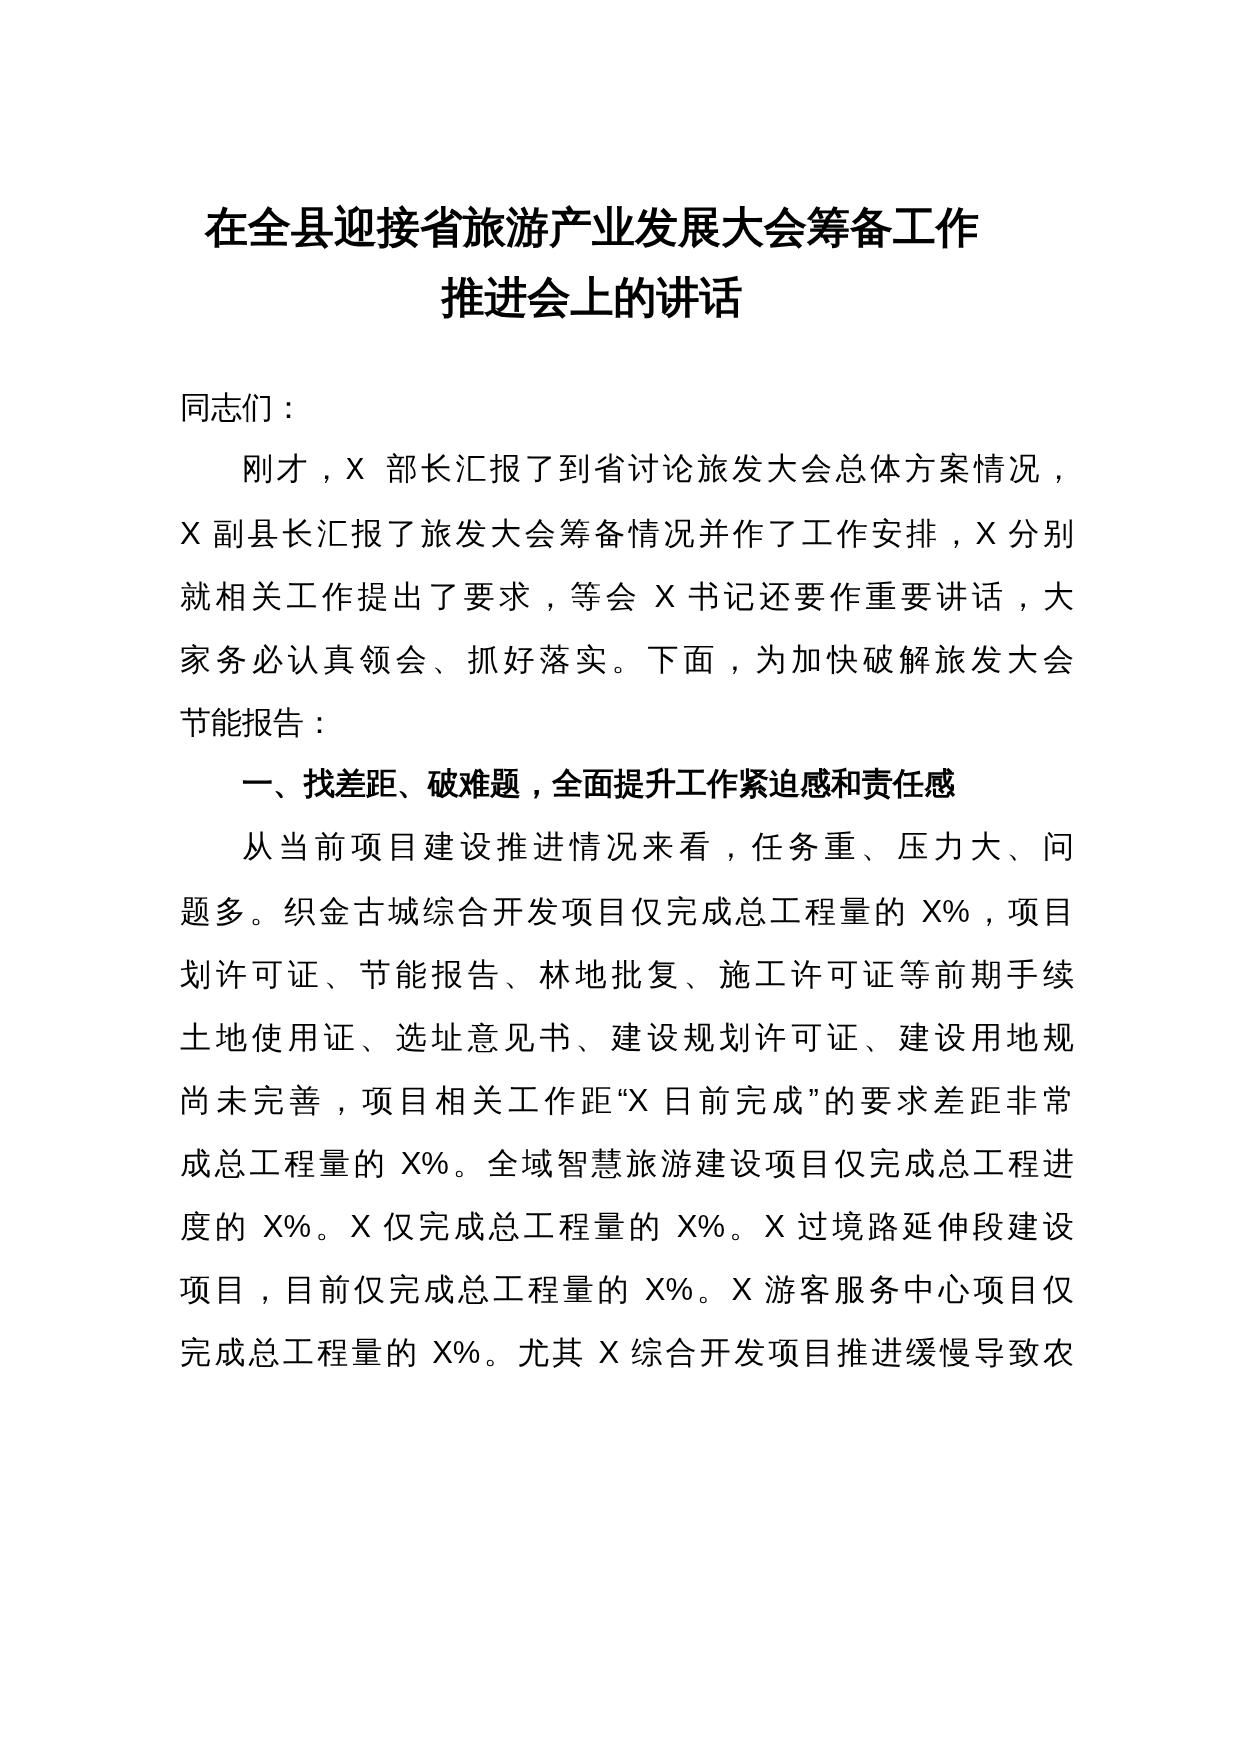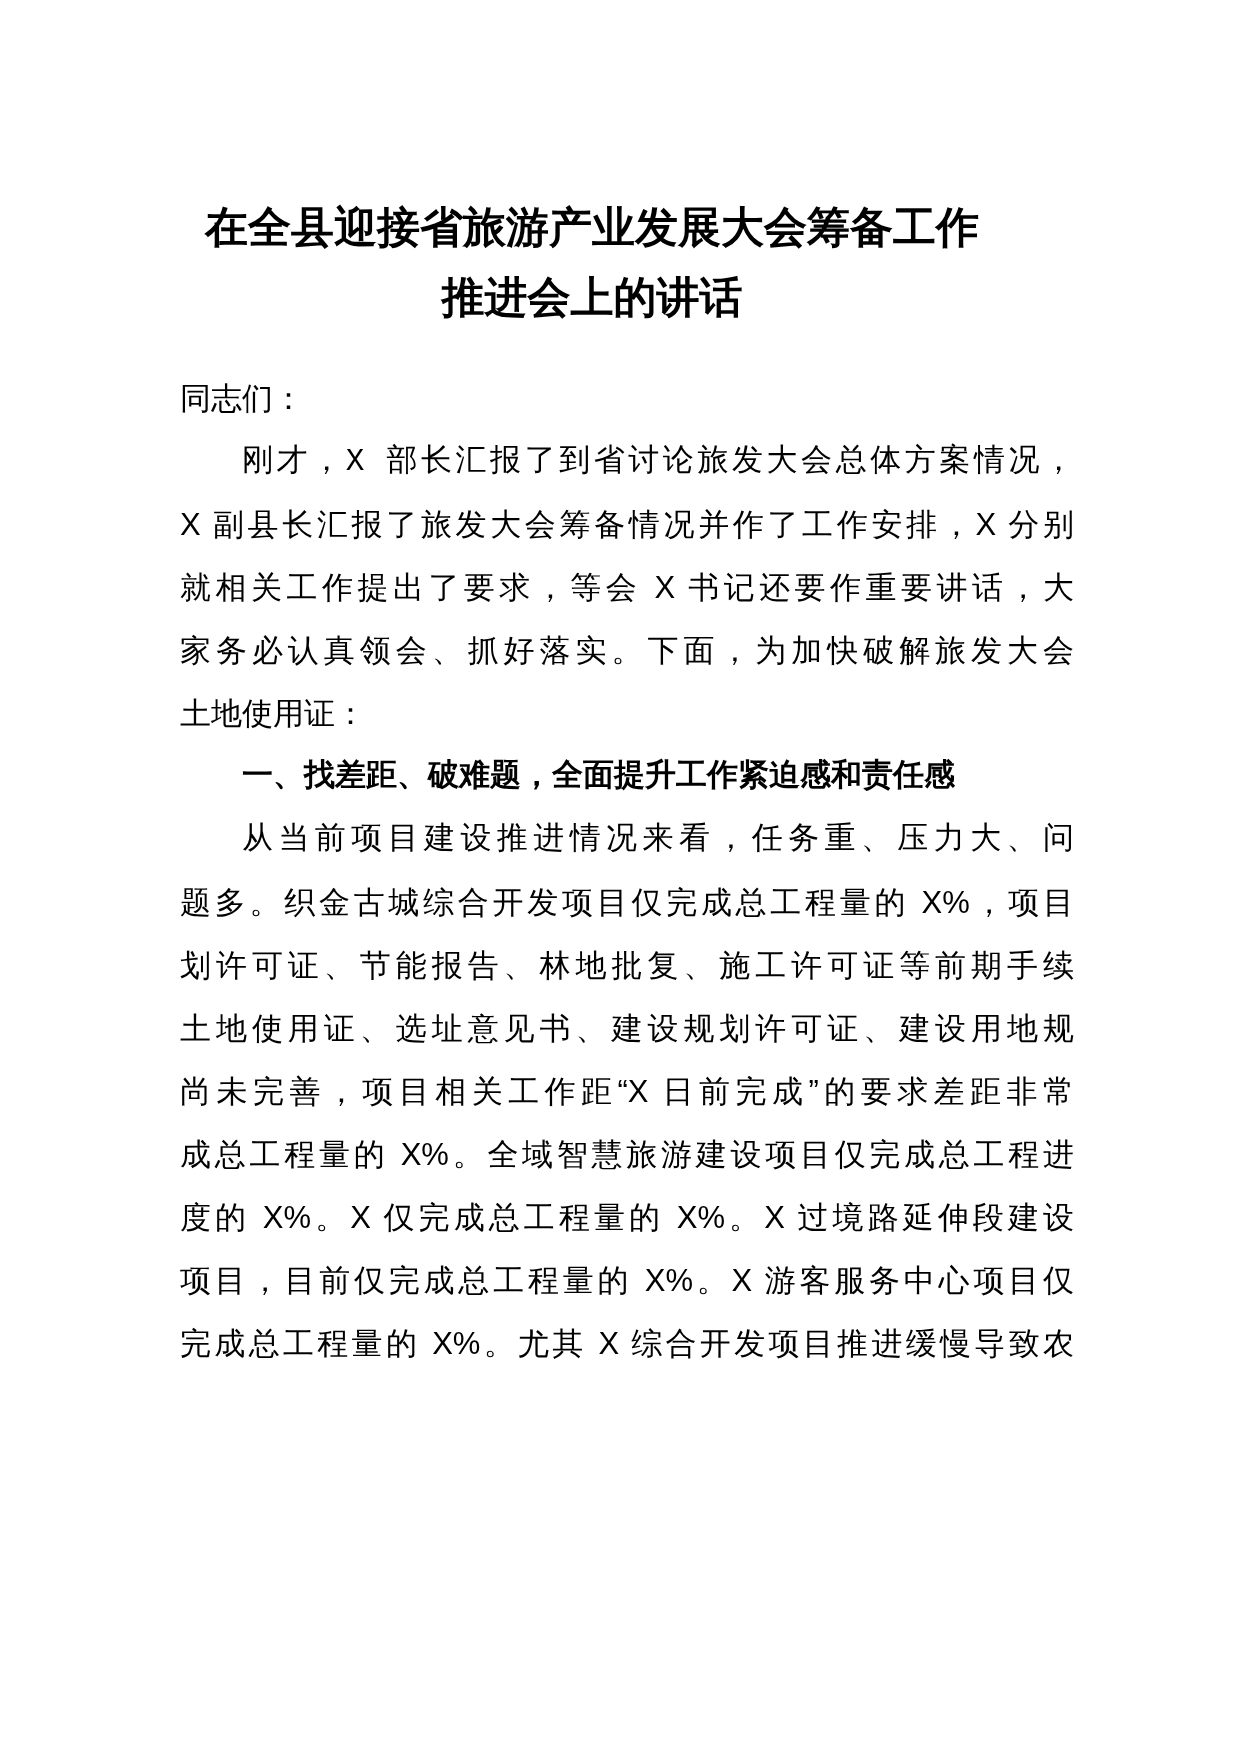--- a/index.html
+++ b/index.html
@@ -31,21 +31,21 @@
     text-align: center;
     font-size: 43px;
     font-weight: bold;
     line-height: 70px;
     letter-spacing: 0;
     margin-left: 19px;
   }
   .doc-body {
     position: absolute;
     left: 180px;
-    top: 367px;
+    top: 376px;
     width: 894px;
     font-size: 31px;
   }
   .doc-line {
     height: 63px;
     line-height: 63px;
     text-align: justify;
     text-align-last: justify;
     overflow: hidden;
   }
@@ -68,21 +68,21 @@
   <div class="doc-title">
     <div>在全县迎接省旅游产业发展大会筹备工作</div>
     <div>推进会上的讲话</div>
   </div>
   <div class="doc-body" id="doc-body">
       <div class="doc-line align-left">同志们：</div>
       <div class="doc-line indent">刚才，X 部长汇报了到省讨论旅发大会总体方案情况，</div>
       <div class="doc-line">X 副县长汇报了旅发大会筹备情况并作了工作安排，X 分别</div>
       <div class="doc-line">就相关工作提出了要求，等会 X 书记还要作重要讲话，大</div>
       <div class="doc-line">家务必认真领会、抓好落实。下面，为加快破解旅发大会</div>
-      <div class="doc-line align-left">土地使用证：</div>
+      <div class="doc-line align-left">节能报告：</div>
       <div class="doc-line align-left indent heading">一、找差距、破难题，全面提升工作紧迫感和责任感</div>
       <div class="doc-line indent">从当前项目建设推进情况来看，任务重、压力大、问</div>
       <div class="doc-line">题多。织金古城综合开发项目仅完成总工程量的 X%，项目</div>
       <div class="doc-line">划许可证、节能报告、林地批复、施工许可证等前期手续</div>
       <div class="doc-line">土地使用证、选址意见书、建设规划许可证、建设用地规</div>
       <div class="doc-line">尚未完善，项目相关工作距“X 日前完成”的要求差距非常</div>
       <div class="doc-line">成总工程量的 X%。全域智慧旅游建设项目仅完成总工程进</div>
       <div class="doc-line">度的 X%。X 仅完成总工程量的 X%。X 过境路延伸段建设</div>
       <div class="doc-line">项目，目前仅完成总工程量的 X%。X 游客服务中心项目仅</div>
       <div class="doc-line">完成总工程量的 X%。尤其 X 综合开发项目推进缓慢导致农</div>

